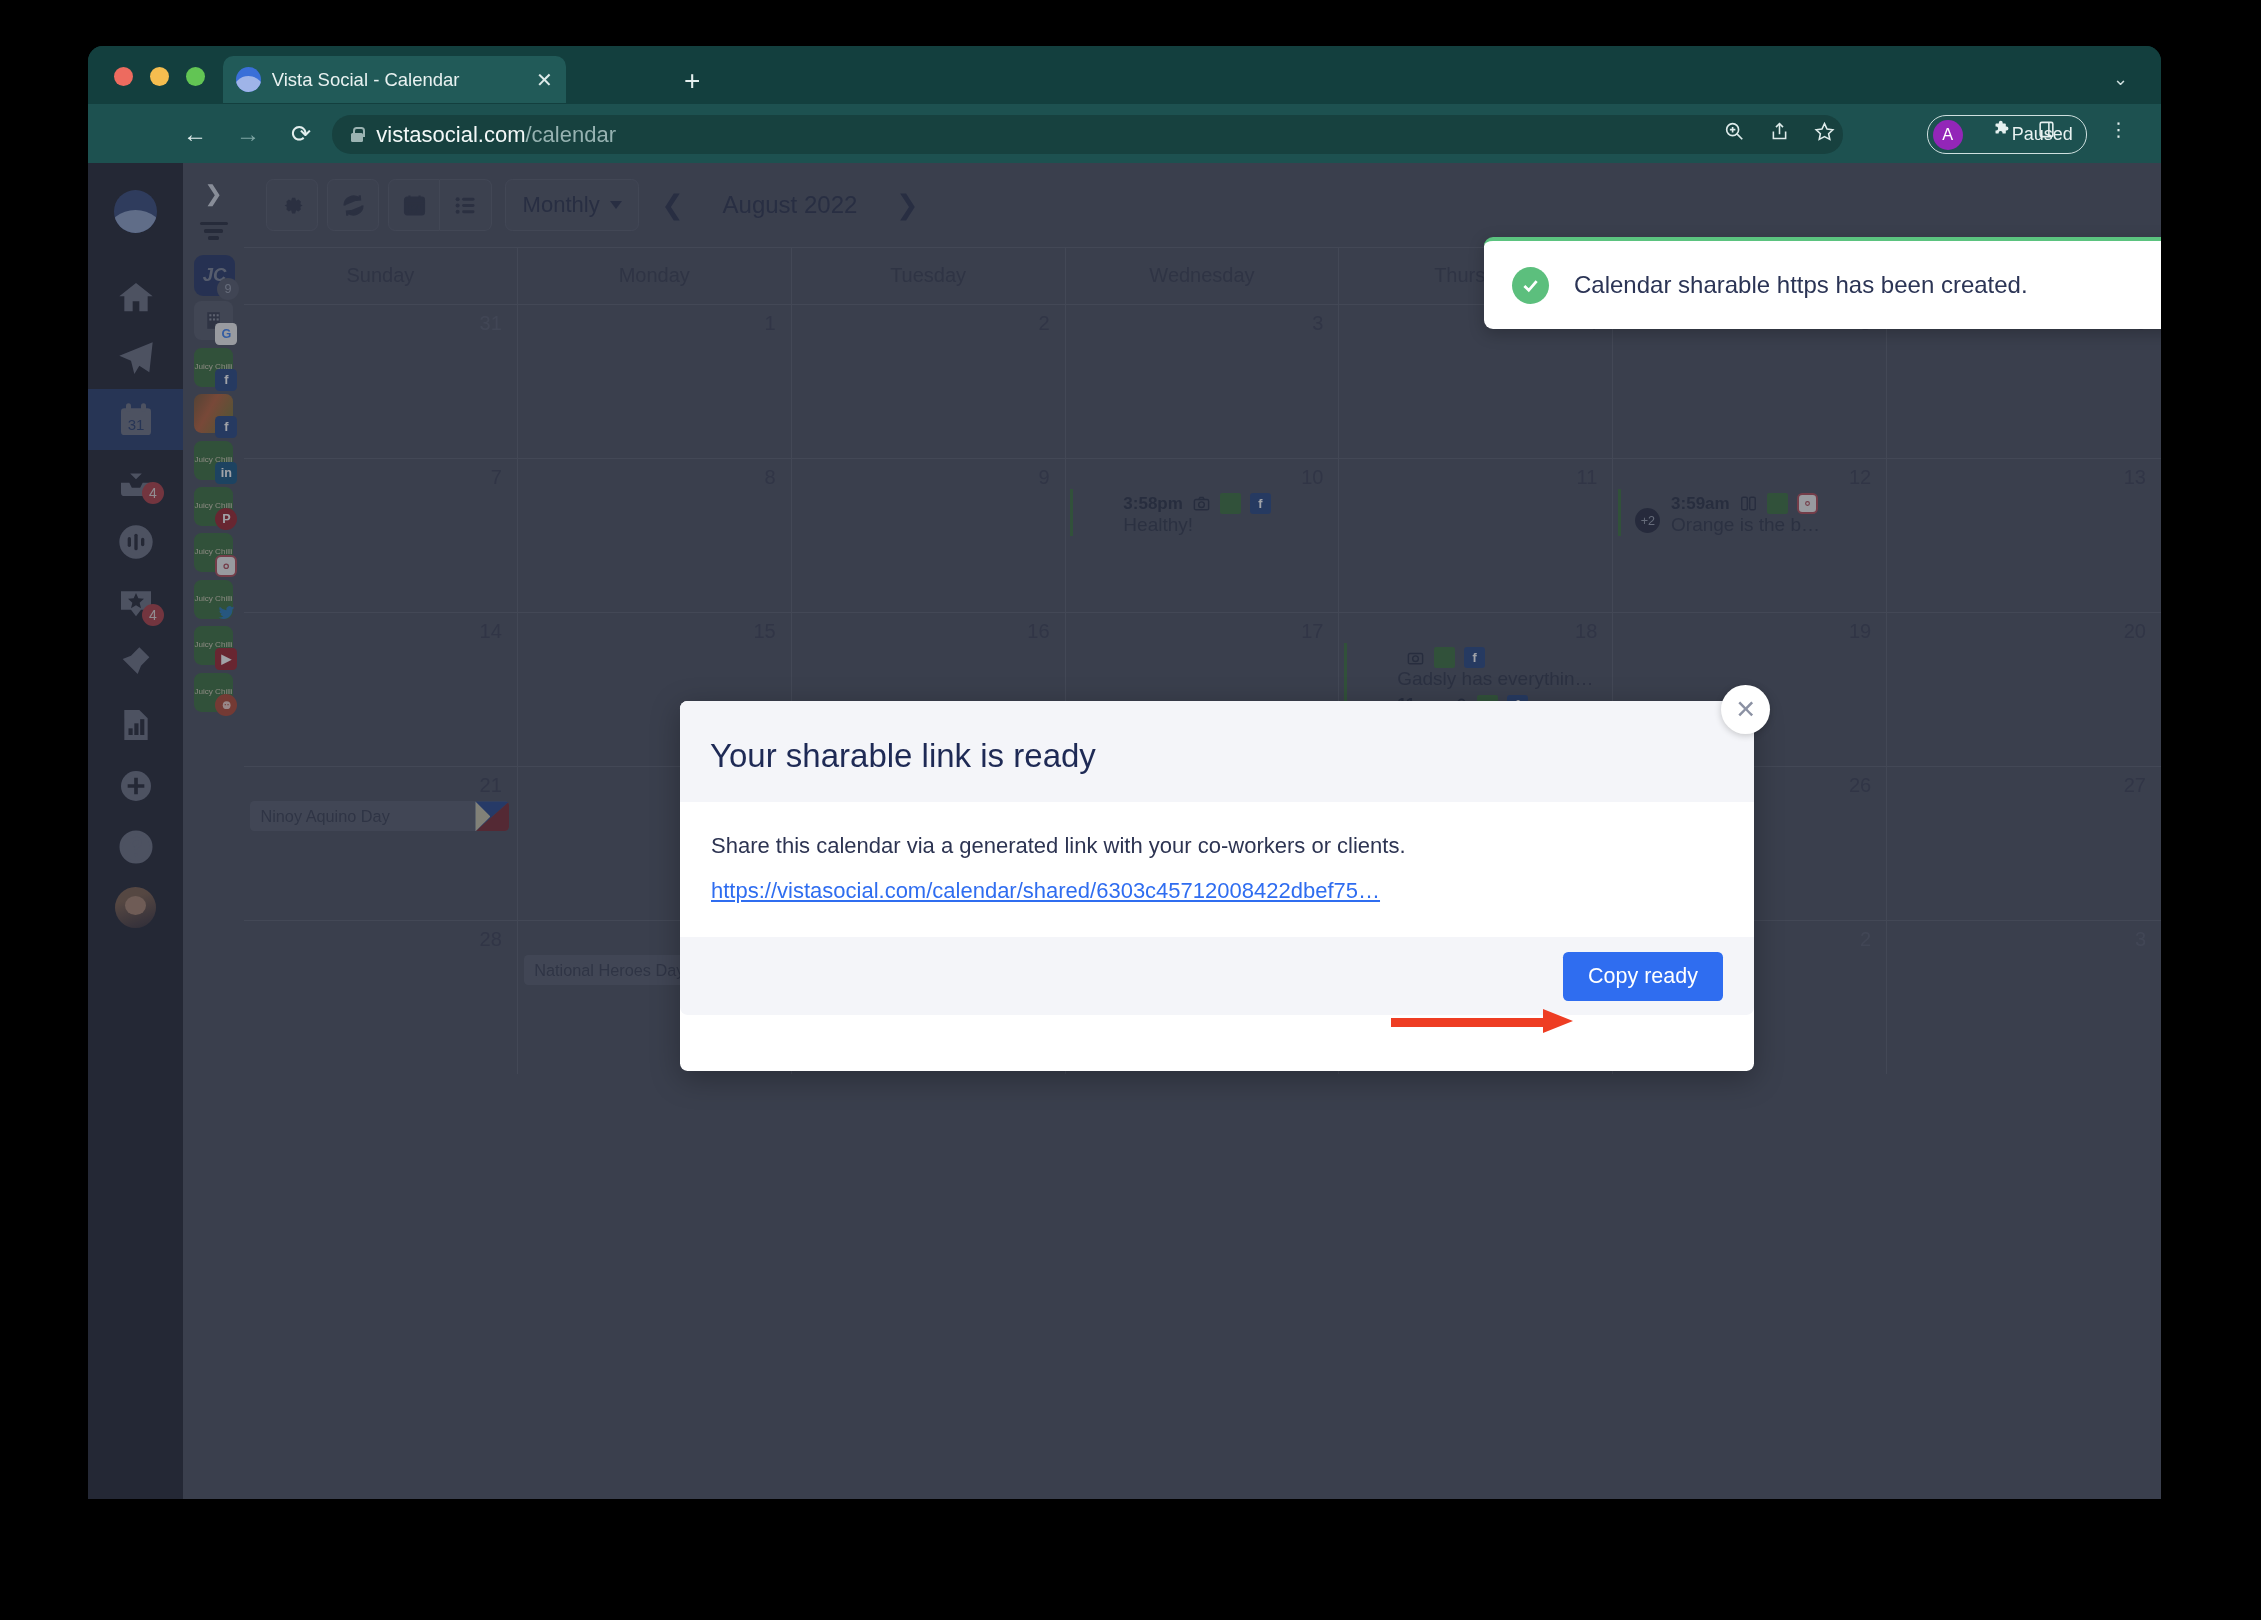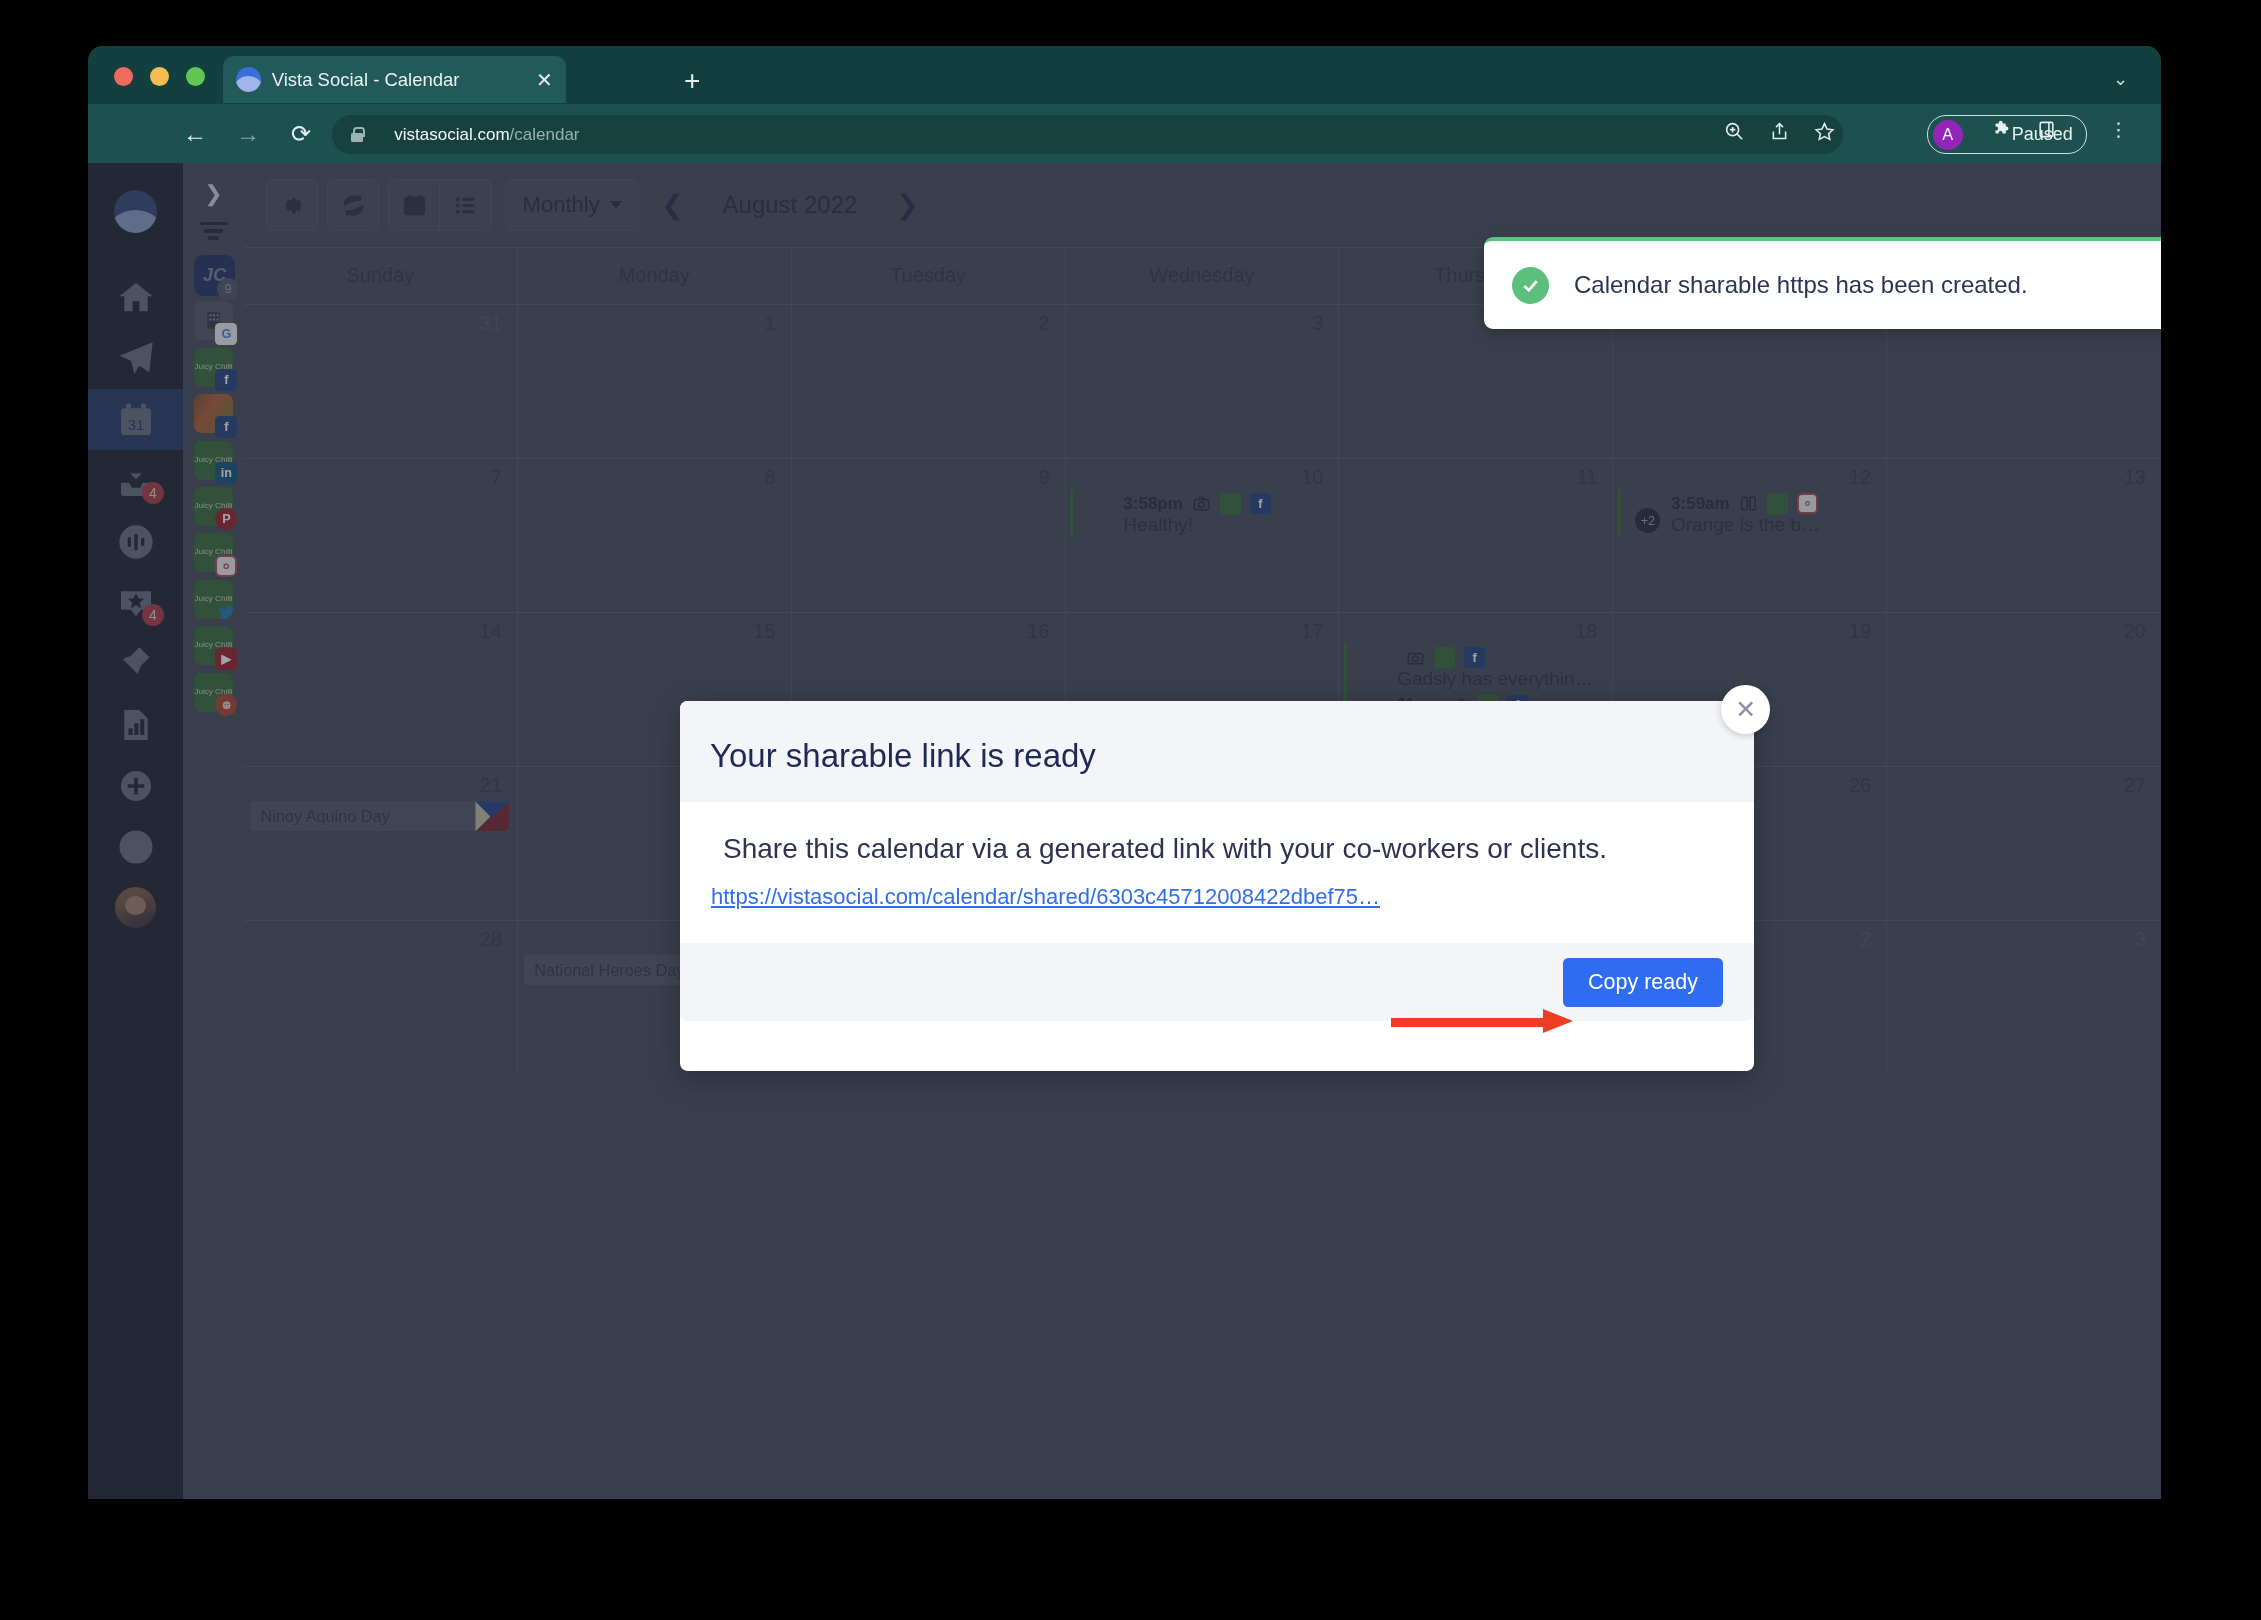--- a/index.html
+++ b/index.html
@@ -43,21 +43,21 @@
   .urlbar { position: relative; height: 59px; background: #1d5150; }
   .nav-btn { position: absolute; top: 15px; color: #e3efee; font-size: 24px; line-height: 30px; width: 30px; text-align: center; }
   .nav-back { left: 92px; } .nav-fwd { left: 145px; color:#7fa6a4; } .nav-reload { left: 198px; }
   .omnibox {
     position: absolute; left: 244px; top: 11px; right: 318px; height: 39px;
     background: #17413f; border-radius: 19px; display: flex; align-items: center; padding: 0 19px; gap: 13.3px;
   }
   .lock { width: 12px; height: 15px; position: relative; flex: none; }
   .lock::before { content:""; position:absolute; left:0; bottom:0; width:12px; height:9px; background:#9bb3b2; border-radius:1.5px; }
   .lock::after { content:""; position:absolute; left:2.2px; top:0; width:7.4px; height:8.1px; border:2.2px solid #9bb3b2; border-bottom:none; border-radius:3.7px 3.7px 0 0; }
-  .url { font-size: 17px; color: #f2f8f7; margin-left: 18px; }
+  .url { font-size: 22px; color: #f2f8f7; }
   .url .path { color: #96b2b1; }
   .omni-icons { position: absolute; right: 326px; top: 16.3px; display: flex; gap: 24px; align-items: center; }
   .tb-icons { position: absolute; right: 105px; top: 15px; display: flex; gap: 24px; align-items: center; }
   .tbi { color: #dfeceb; font-size: 21px; line-height: 1; }
   .profile-pill {
     position: absolute; right: 74px; top: 11px; height: 39px; min-width: 133px;
     border: 1.5px solid #cfe0df; border-radius: 19px; display: flex; align-items: center; gap: 9px; padding: 0 13.3px 0 4.4px;
   }
   .profile-av { width: 30px; height: 30px; border-radius: 50%; background: #9326b8; color: #fff; font-size: 16.3px; display: flex; align-items: center; justify-content: center; }
   .profile-label { color: #e8f2f1; font-size: 18px; margin-left: 40px; }
@@ -170,21 +170,21 @@
   .toast-msg { flex: 1; font-size: 24px; color: #2b3455; }
 
   
   .modal {
     position: absolute; left: 592px; top: 655px; width: 1074px; height: 370px;
     background: #fff; border-radius: 7.4px; box-shadow: 0 7.4px 30px rgba(0,0,0,.28); z-index: 70;
   }
   .modal-head { background: #f4f5f9; border-radius: 7.4px 7.4px 0 0; padding: 36px 30px 27px; }
   .modal-title { font-size: 33px; color: #1e2a55; font-weight: 400; }
   .modal-body { padding: 31px 31px 33px; background: #fff; }
-  .modal-desc { font-size: 28px; color: #2d3452; margin-bottom: 19px; margin-left: 12px; }
+  .modal-desc { font-size: 22px; color: #2d3452; margin-bottom: 19px; }
   .modal-link { font-size: 22px; color: #2f6df0; white-space: nowrap; overflow: hidden; text-overflow: ellipsis; display: block; }
   .modal-foot { background: #f4f5f9; border-radius: 0 0 7.4px 7.4px; padding: 16.3px 31px; display: flex; justify-content: flex-end; align-items: center; height: 78px; }
   .copy-btn { background: #2f6df0; color: #fff; font-size: 21.5px; border: none; border-radius: 5.2px; padding: 12px 25px; cursor: pointer; }
   .modal-x {
     position: absolute; right: -16.3px; top: -16.3px; width: 49px; height: 49px; border-radius: 50%;
     background: #fff; box-shadow: 0 1.5px 7.4px rgba(0,0,0,.2); display:flex; align-items:center; justify-content:center;
     font-size: 25px; color: #8b91a3; z-index: 75;
   }
   .arrow-anno { position: absolute; left: 1303px; top: 963px; width: 196px; height: 25px; z-index: 72; }
   .arrow-anno .shaft { position: absolute; left: 0; top: 9px; width: 155px; height: 9px; background: #ee3d23; }

